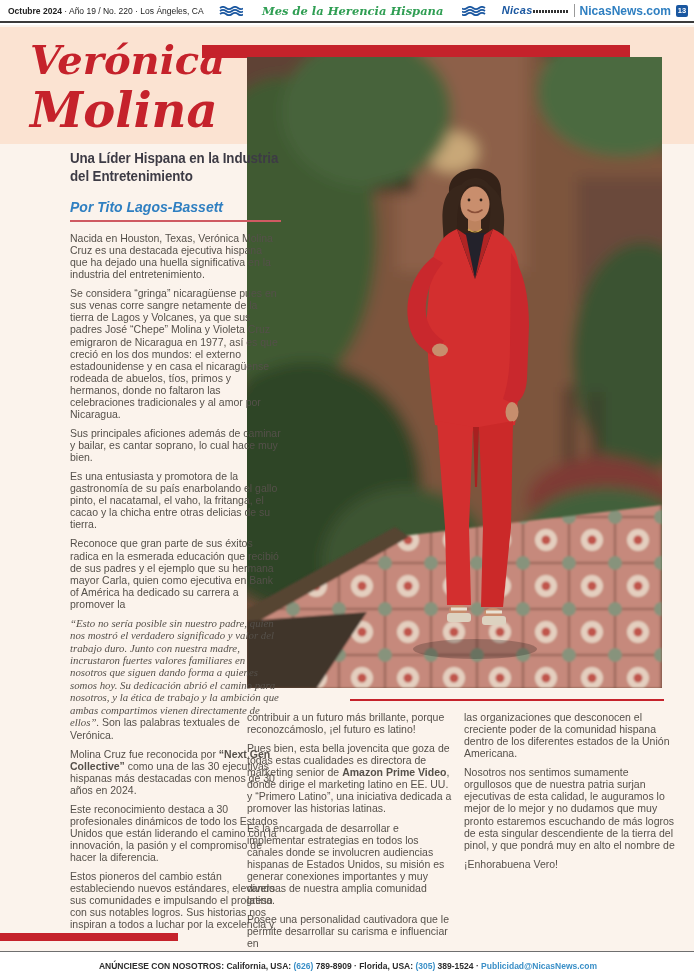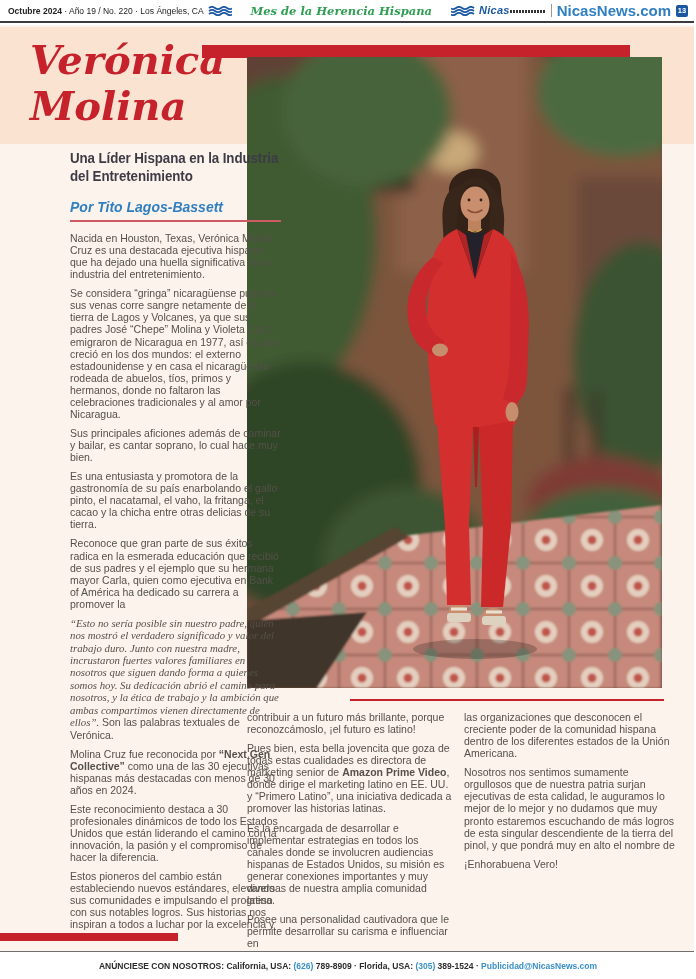--- a/index.html
+++ b/index.html
@@ -22,36 +22,36 @@
   .banner-title{font-family:"DejaVu Serif",serif;font-style:italic;font-weight:700;
     color:var(--green);font-size:11.5px;white-space:nowrap;}
   .wave-icon svg{display:block;}
   .mast-right{display:flex;align-items:center;gap:5px;}
   .logo-wrap{display:flex;flex-direction:row;align-items:center;line-height:1;}
   .logo-text{font-style:italic;font-weight:700;font-size:11px;color:var(--logoblue);
     letter-spacing:.3px;}
   .logo-tagline{width:36px;height:3px;margin-top:1px;
     background:repeating-linear-gradient(90deg,#333 0 2px,transparent 2px 3px);}
   .mast-divider{width:1px;height:13px;background:#9a9a9a;}
-  .site-url{font-size:15px;font-weight:700;color:var(--blue);white-space:nowrap;}
+  .site-url{font-size:12px;font-weight:700;color:var(--blue);white-space:nowrap;}
   .page-badge{width:12px;height:12px;background:var(--logoblue);color:#fff;font-size:7.5px;
     font-weight:700;display:flex;align-items:center;justify-content:center;border-radius:2px;}
 
   
   .content-bg{position:absolute;left:0;top:25px;width:696px;height:926px;background:var(--cream);}
   .peach-band{position:absolute;left:0;top:27px;width:696px;height:117px;background:var(--peach);}
   .photo-topbar{position:absolute;left:202px;top:45px;width:428px;height:13px;background:var(--red);}
   .quote-endbar{position:absolute;left:0;top:933px;width:178px;height:8px;background:var(--red);}
   .cols-divider{position:absolute;left:350px;top:699px;width:314px;height:2px;background:var(--red);}
 
   
   .script-title{position:absolute;left:30px;top:40px;width:200px;color:var(--red);
     font-family:"DejaVu Serif",serif;font-style:italic;font-weight:700;line-height:1;}
   .script-line1{font-size:40px;}
-  .script-line2{font-size:40px;margin-top:6px;}
+  .script-line2{font-size:48px;margin-top:6px;}
 
   
   .portrait{position:absolute;left:247px;top:57px;width:415px;height:631px;overflow:hidden;
     background:#6f4c3a;}
   .portrait svg{display:block;width:415px;height:631px;}
 
   
   .col{position:absolute;font-size:10.5px;line-height:1.15;color:var(--body);}
   .col p{margin:0 0 7px;}
   .col1{left:22px;top:150px;width:211px;margin-left:48px;}

